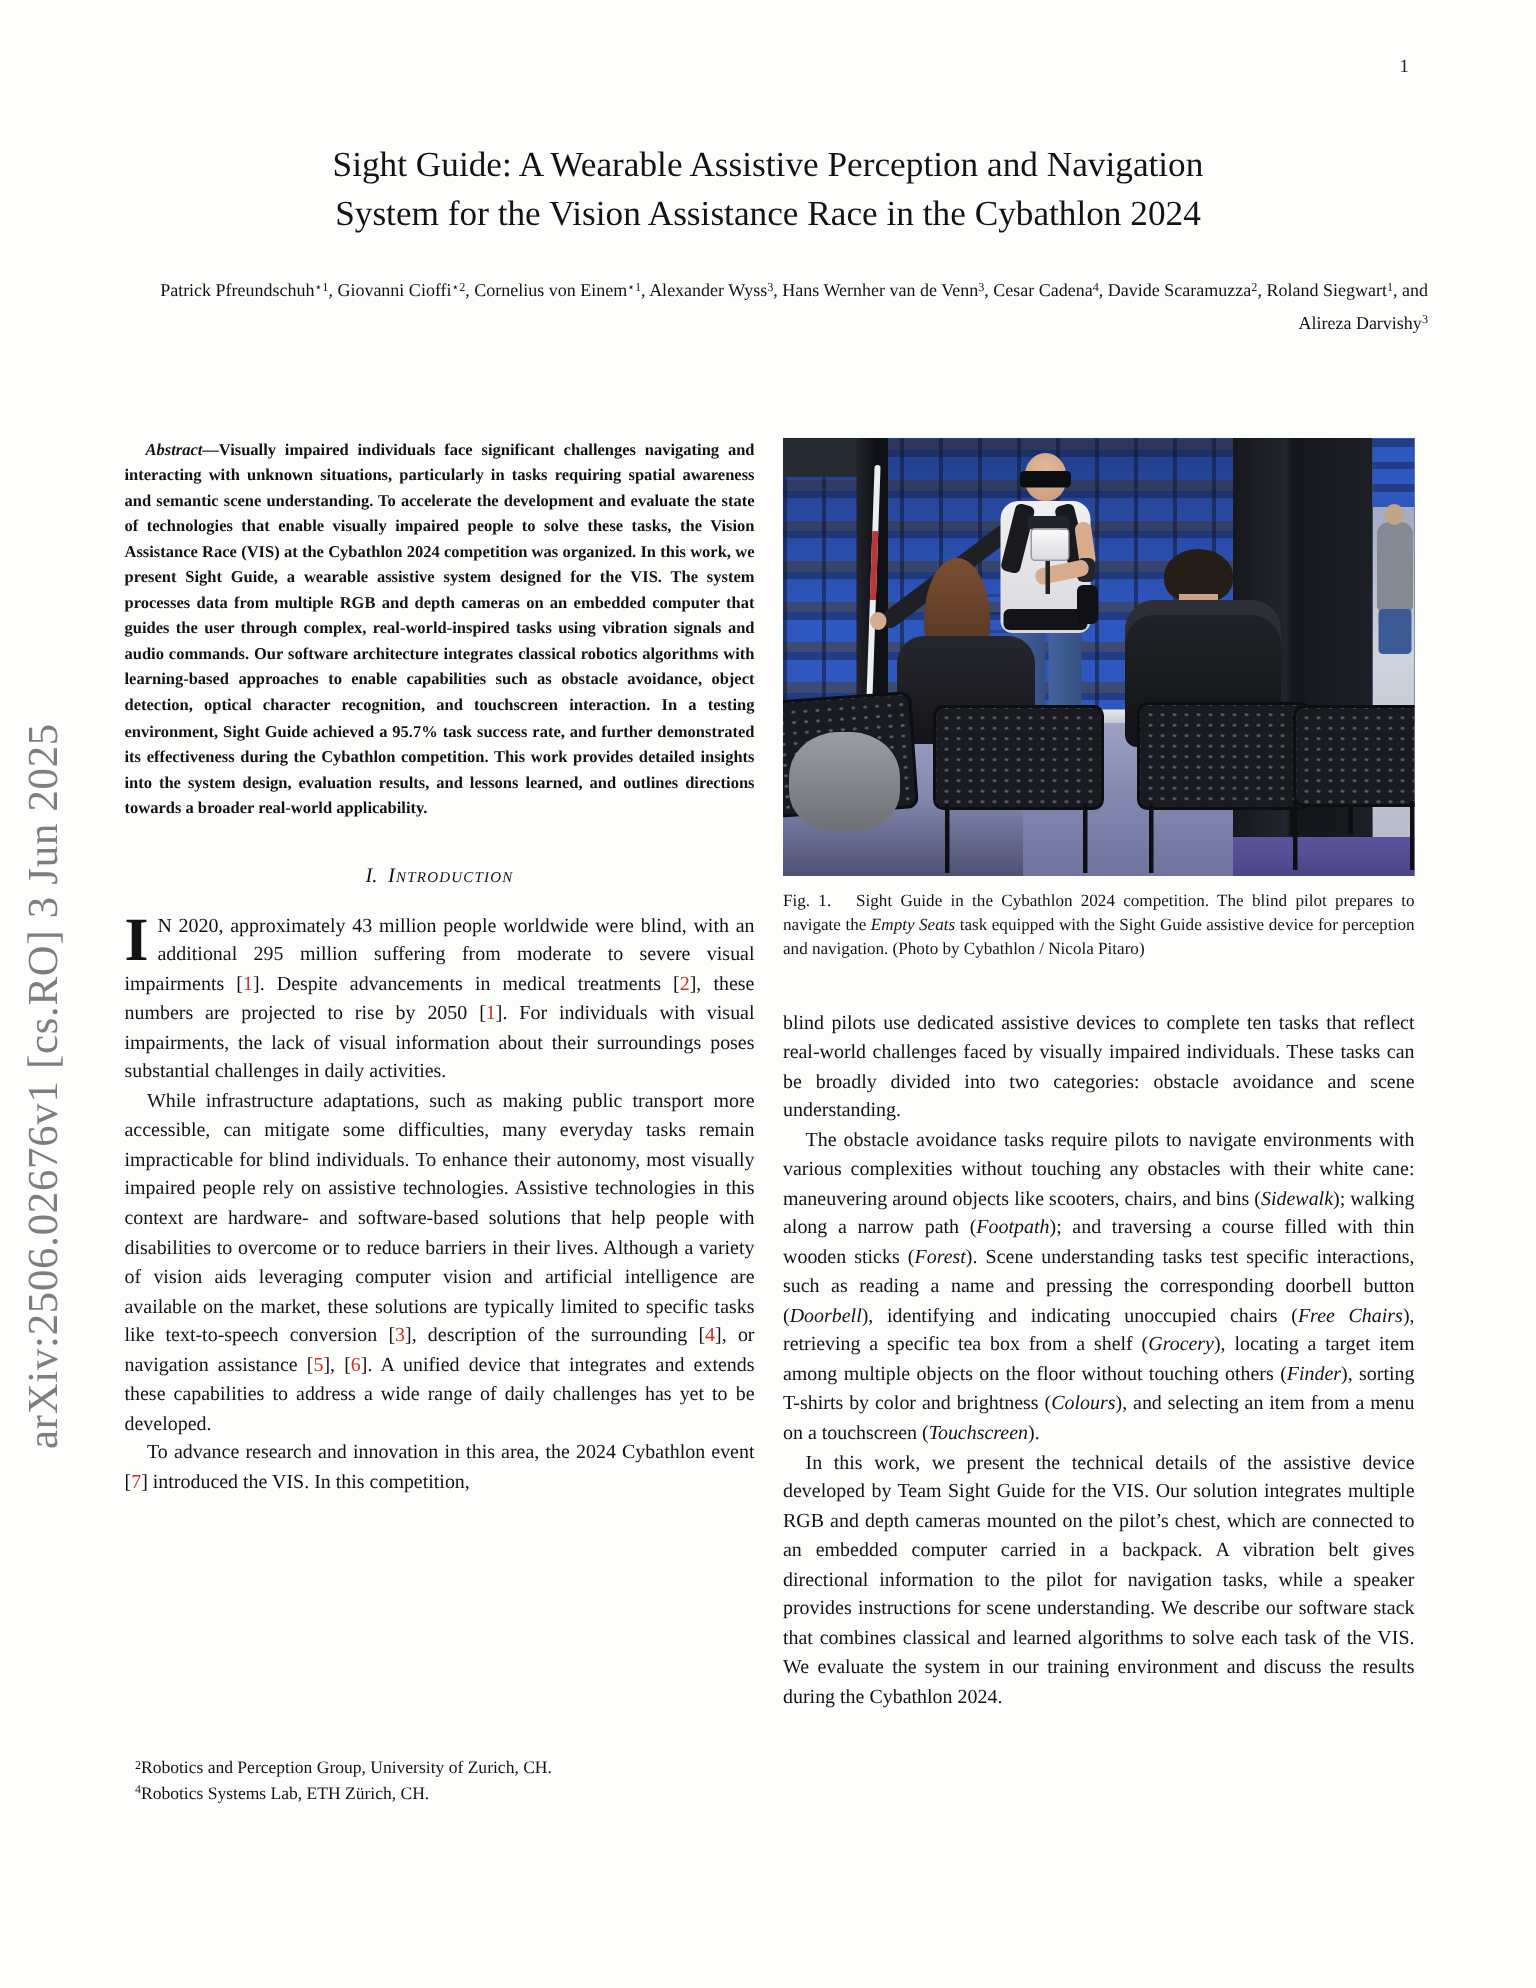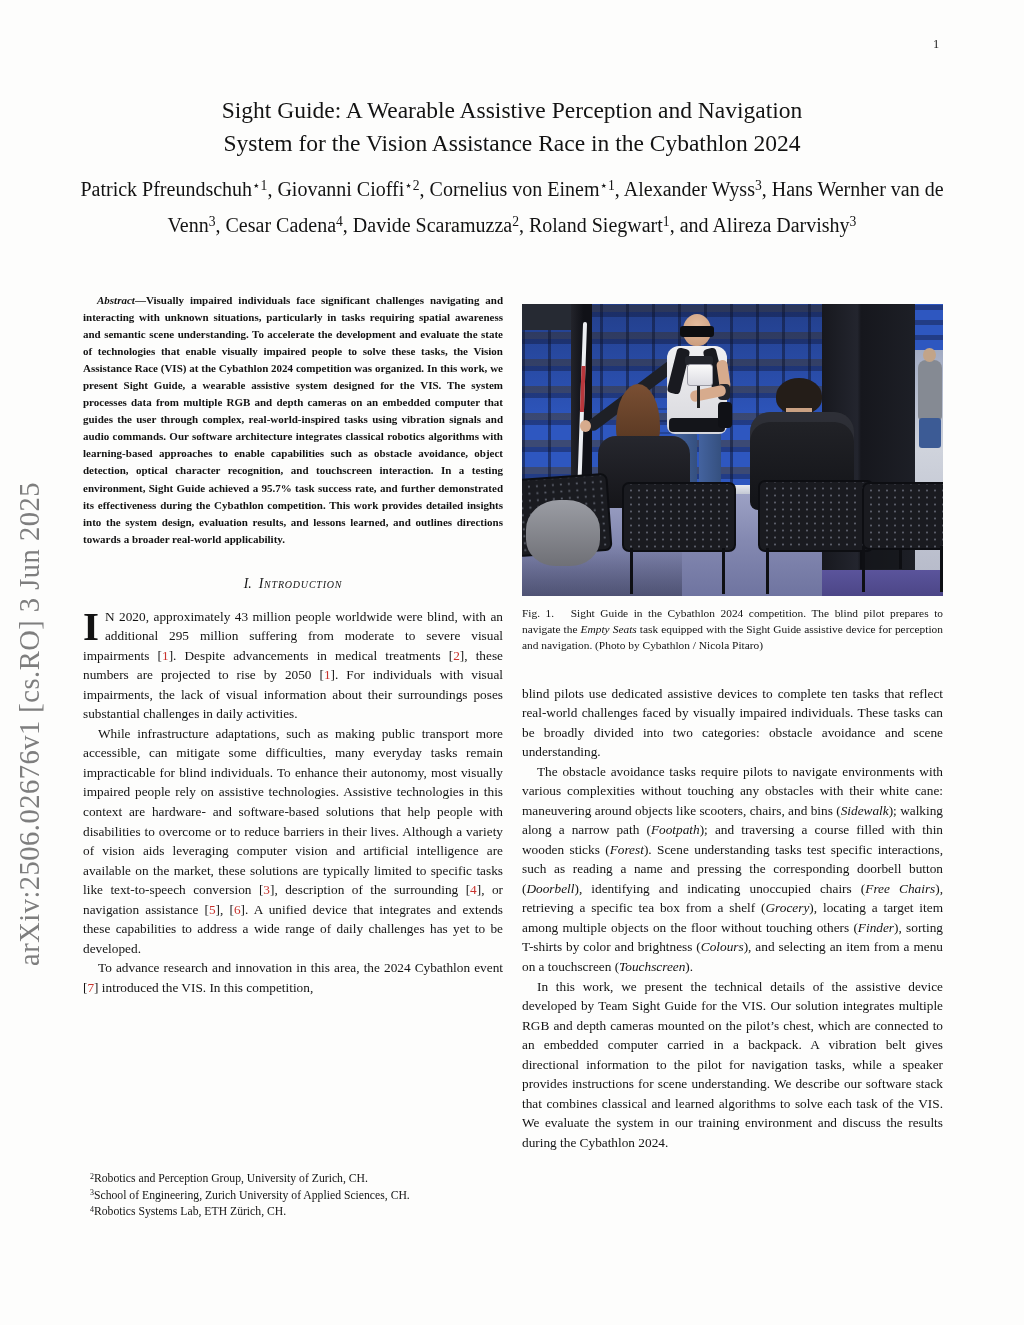--- a/index.html
+++ b/index.html
@@ -10,27 +10,27 @@
 
   
   .pagenum{position:absolute;left:933px;top:37px;font-size:12.5px;color:#222;}
   .watermark{position:absolute;left:14px;top:966px;transform:rotate(-90deg);
              transform-origin:top left;white-space:nowrap;
              font-size:28.5px;letter-spacing:0.5px;color:#7e7e7e;}
 
   
   .title{position:absolute;top:94px;left:0;width:100%;text-align:center;
          font-size:23.5px;font-weight:normal;line-height:1.4;}
-  .authors{position:absolute;top:171px;left:50%;transform:translateX(-50%);
-           width:880px;text-align:center;font-size:20px;line-height:1.8;}
+  .authors{position:absolute;top:183px;left:50%;transform:translateX(-50%);
+           width:880px;text-align:right;font-size:12px;line-height:1.8;}
   sup{font-size:68%;line-height:0;position:relative;vertical-align:baseline;top:-0.42em;}
 
   
   .col-left{position:absolute;left:83px;top:292px;width:420px;}
-  .col-right{position:absolute;left:522px;top:304px;width:421px;}
+  .col-right{position:absolute;left:522px;top:292px;width:421px;}
   .abstract{font-size:11px;font-weight:bold;line-height:1.55;text-align:justify;
             text-indent:14px;}
   .sec-head{margin:28px 0 15px 0;text-align:center;font-size:13.8px;font-style:italic;}
   .sec-head .sc{font-variant:small-caps;margin-left:7px;letter-spacing:0.8px;}
   .p{font-size:13.3px;line-height:1.47;text-align:justify;margin:0;text-indent:15px;}
   .p.first{text-indent:0;}
   .dropcap{float:left;font-size:41px;line-height:32px;font-weight:bold;
            padding:3px 6px 0 0;}
   .s-i{font-style:italic;}
   .s-bi{font-style:italic;font-weight:bold;}
@@ -218,17 +218,16 @@
     <div class="caption"><span>Fig. 1.&nbsp;&nbsp; Sight Guide in the Cybathlon 2024 competition. The blind pilot prepares to navigate the </span><span class="s-i">Empty Seats</span><span> task equipped with the Sight Guide assistive device for perception and navigation. (Photo by Cybathlon / Nicola Pitaro)</span></div>
     <div class="col2-text">
       <p class="p first"><span>blind pilots use dedicated assistive devices to complete ten tasks that reflect real-world challenges faced by visually impaired individuals. These tasks can be broadly divided into two categories: obstacle avoidance and scene understanding.</span></p>
       <p class="p"><span>The obstacle avoidance tasks require pilots to navigate environments with various complexities without touching any obstacles with their white cane: maneuvering around objects like scooters, chairs, and bins (</span><span class="s-i">Sidewalk</span><span>); walking along a narrow path (</span><span class="s-i">Footpath</span><span>); and traversing a course filled with thin wooden sticks (</span><span class="s-i">Forest</span><span>). Scene understanding tasks test specific interactions, such as reading a name and pressing the corresponding doorbell button (</span><span class="s-i">Doorbell</span><span>), identifying and indicating unoccupied chairs (</span><span class="s-i">Free Chairs</span><span>), retrieving a specific tea box from a shelf (</span><span class="s-i">Grocery</span><span>), locating a target item among multiple objects on the floor without touching others (</span><span class="s-i">Finder</span><span>), sorting T-shirts by color and brightness (</span><span class="s-i">Colours</span><span>), and selecting an item from a menu on a touchscreen (</span><span class="s-i">Touchscreen</span><span>).</span></p>
       <p class="p"><span>In this work, we present the technical details of the assistive device developed by Team Sight Guide for the VIS. Our solution integrates multiple RGB and depth cameras mounted on the pilot’s chest, which are connected to an embedded computer carried in a backpack. A vibration belt gives directional information to the pilot for navigation tasks, while a speaker provides instructions for scene understanding. We describe our software stack that combines classical and learned algorithms to solve each task of the VIS. We evaluate the system in our training environment and discuss the results during the Cybathlon 2024.</span></p>
     </div>
   </div>
 
   <div class="footnotes">
       <div class="footnote-line"><sup>2</sup>Robotics and Perception Group, University of Zurich, CH.</div>
-      <div class="footnote-line"><sup>3</sup>School of Engineering, Zurich University of Applied Sciences, CH.</div>
       <div class="footnote-line"><sup>4</sup>Robotics Systems Lab, ETH Zürich, CH.</div>
     </div>
 
 </div>
 
 </body></html>

